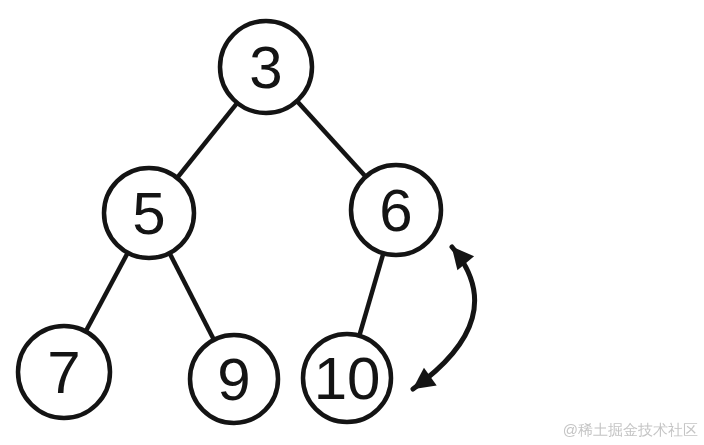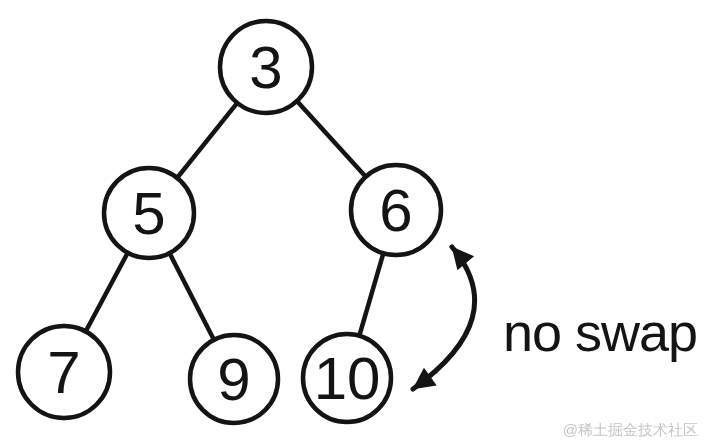--- a/index.html
+++ b/index.html
@@ -81,16 +81,15 @@
         <text x="396" y="231" class="tree-node-label" fill="#141414">6</text>
         <circle cx="64" cy="372" r="46" class="tree-node-circle" stroke="#141414"></circle>
         <text x="64" y="393" class="tree-node-label" fill="#141414">7</text>
         <circle cx="234" cy="379" r="44" class="tree-node-circle" stroke="#141414"></circle>
         <text x="234" y="400" class="tree-node-label" fill="#141414">9</text>
         <circle cx="347" cy="378" r="44" class="tree-node-circle" stroke="#141414"></circle>
         <text x="347" y="399" class="tree-node-label" fill="#141414">10</text>
       </g>
   </svg>
 
-  <div class="no-swap-label">no swap</div>
 
   <div class="watermark">@稀土掘金技术社区</div>
 </div>
 
 </body></html>

